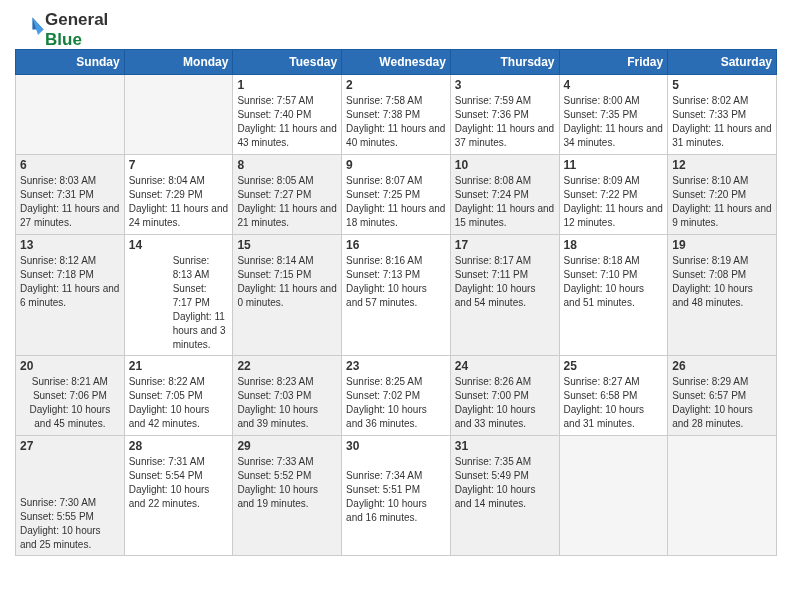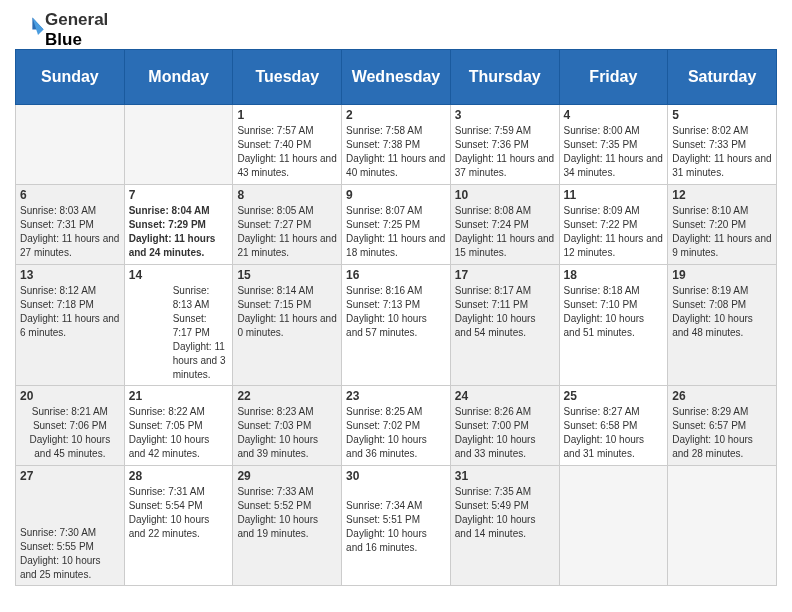--- a/index.html
+++ b/index.html
@@ -39,23 +39,23 @@
       color: #555;
     }
     table {
       width: 100%;
       border-collapse: collapse;
       table-layout: fixed;
     }
     th {
       background-color: #2a6db5;
       color: #fff;
-      font-size: 16px;
-      padding: 18px 4px;
-      text-align: center;
+      font-size: 12px;
+      padding: 5px 4px;
+      text-align: right;
       font-weight: bold;
       border: 1px solid #1a5a9e;
     }
     td {
       border: 1px solid #ccc;
       vertical-align: top;
       padding: 3px 4px;
       height: 80px;
       font-size: 10.5px;
       color: #333;
@@ -85,21 +85,21 @@
 <div class="header">
   <div class="logo">
     <div>
       <svg class="logo-icon" viewBox="0 0 40 40" xmlns="http://www.w3.org/2000/svg">
         <polygon points="22,5 38,22 22,22" fill="#2a6db5"></polygon>
         <polygon points="22,5 38,22 30,30" fill="#4a9de0"></polygon>
       </svg>
     </div>
     <div>
       <div style="font-size:17px;font-weight:bold;color:#333;line-height:1.15;">General</div>
-      <div style="font-size:17px;font-weight:bold;color:#000000;line-height:1.15;">Blue</div>
+      <div style="font-size:17px;font-weight:bold;color:#15803d;line-height:1.15;">Blue</div>
     </div>
   </div>
   <div class="title-block">
     <div class="month-title"></div>
     <div class="location"></div>
   </div>
 </div>
 
 <table>
   <thead>
@@ -150,21 +150,21 @@
       </tr>
       <tr>
         <td class="shaded">
           <span class="day-num">6</span>
           <div class="day-info" style="white-space: pre-line;">Sunrise: 8:03 AM
 Sunset: 7:31 PM
 Daylight: 11 hours and 27 minutes.</div>
         </td>
         <td>
           <span class="day-num">7</span>
-          <div class="day-info" style="white-space: pre-line; font-weight: bold;">Sunrise: 8:04 AM
+          <div class="day-info" style="white-space: pre-line;">Sunrise: 8:04 AM
 Sunset: 7:29 PM
 Daylight: 11 hours and 24 minutes.</div>
         </td>
         <td class="shaded">
           <span class="day-num">8</span>
           <div class="day-info" style="white-space: pre-line;">Sunrise: 8:05 AM
 Sunset: 7:27 PM
 Daylight: 11 hours and 21 minutes.</div>
         </td>
         <td>

